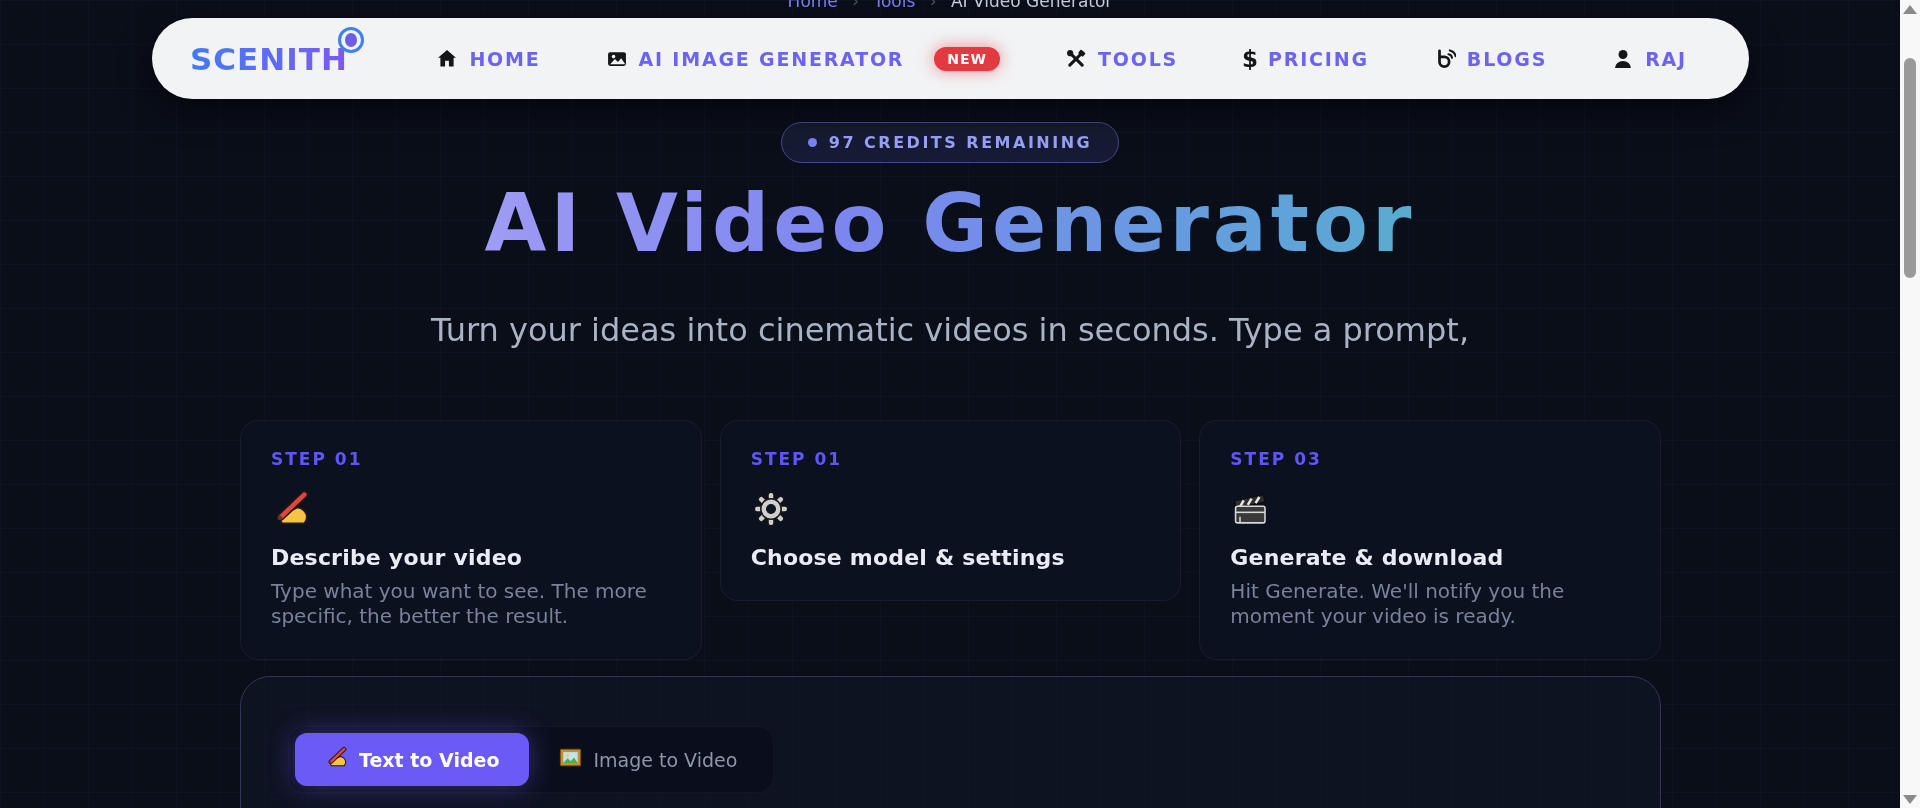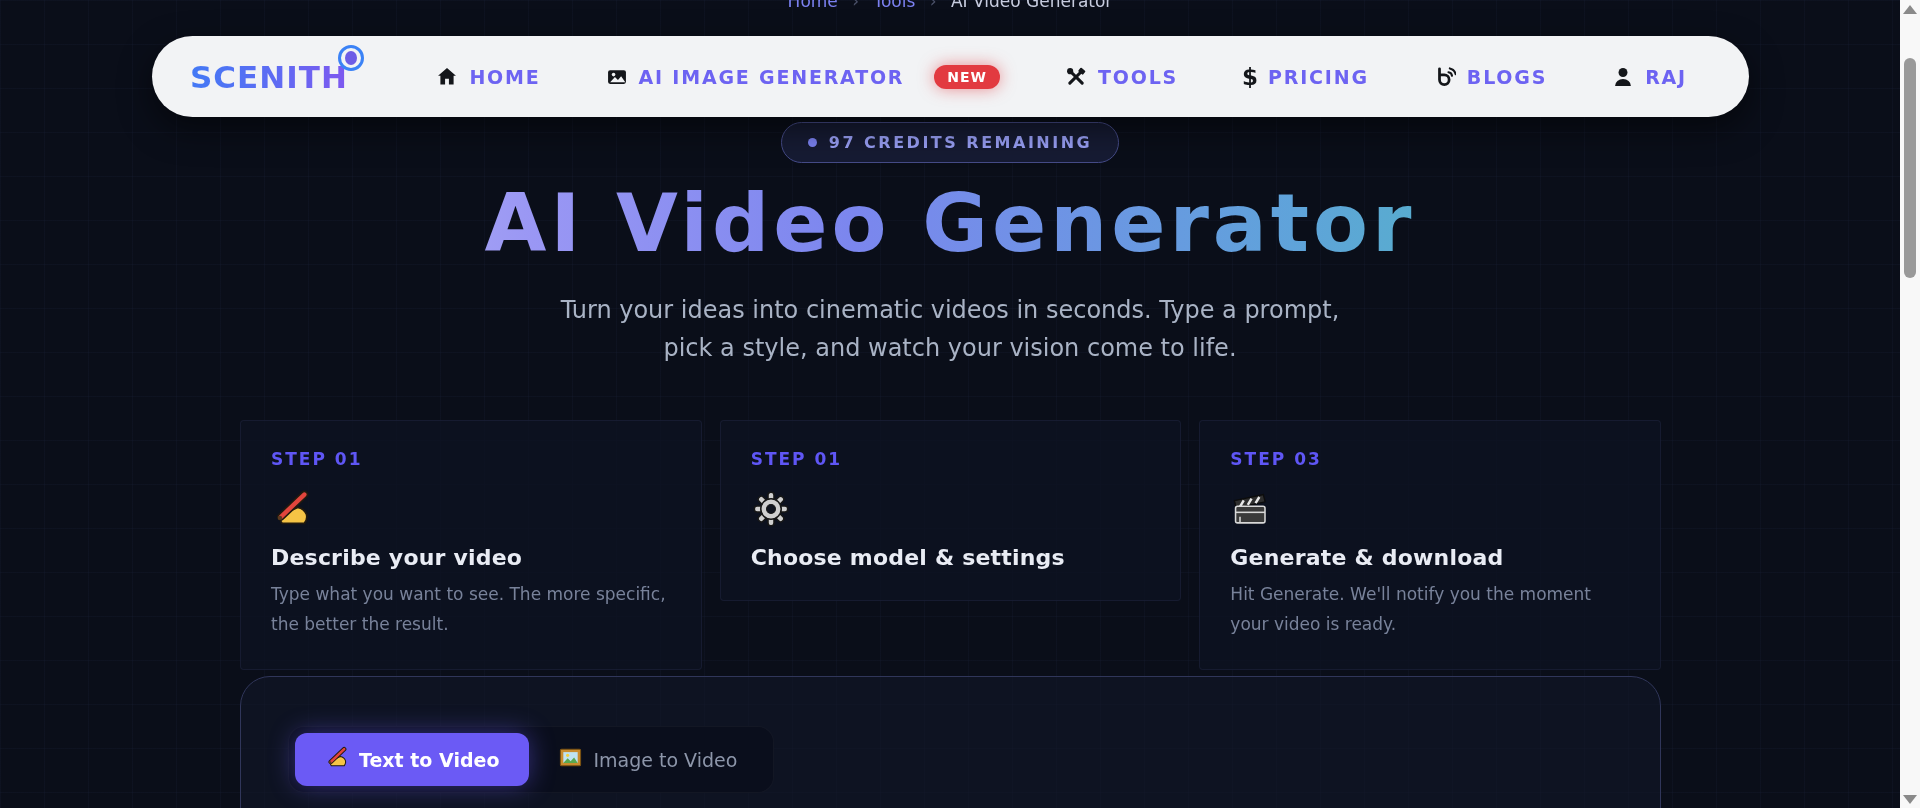--- a/index.html
+++ b/index.html
@@ -19,21 +19,21 @@
   .breadcrumb {
     position:absolute; top:-9px; left:0; width:1900px;
     text-align:center; font-size:17px; white-space:nowrap; z-index:5;
   }
   .breadcrumb .crumb { color:#7b80f0; text-decoration:none; cursor:pointer; }
   .breadcrumb .sep   { color:#4a5068; margin:0 9px; }
   .breadcrumb .current { color:#c7ccdf; }
 
   
   .navbar {
-    position:absolute; left:152px; top:36px; width:1597px; height:81px;
+    position:absolute; left:152px; top:18px; width:1597px; height:81px;
     background:#f2f3f5; border-radius:44px;
     display:flex; align-items:center;
     padding:0 62px 0 38px;
     box-shadow:0 12px 32px rgba(0,0,0,0.5);
     z-index:10;
   }
   .logo { position:relative; display:flex; align-items:center; cursor:pointer; }
   .logo-text {
     font-size:31px; font-weight:800; letter-spacing:1px;
     background:linear-gradient(90deg,#4379f5 0%,#5f6bf3 55%,#7e58ef 100%);
@@ -71,36 +71,36 @@
   .credits-text { font-size:16px; font-weight:700; letter-spacing:2.5px; color:#99a0f7; }
 
   .hero-title {
     position:absolute; top:178px; width:1900px; text-align:center;
     font-size:80px; font-weight:800; letter-spacing:4px; line-height:1.15;
     background:linear-gradient(90deg,#d3d7f3 0%,#9a97f4 28%,#7b86ee 45%,#5fa3da 68%,#3ed0a4 100%);
     -webkit-background-clip:text; background-clip:text; color:transparent;
     white-space:nowrap;
   }
   .hero-sub {
-    position:absolute; top:291px; width:1900px; text-align:center;
-    font-size:24px; line-height:38px; color:#a9b3c5; font-weight:400;
+    position:absolute; top:311px; width:1900px; text-align:center;
+    font-size:32px; line-height:38px; color:#a9b3c5; font-weight:400;
   }
 
   
   .steps { position:absolute; left:240px; top:420px; width:1421px; display:flex; gap:18px; align-items:flex-start; }
   .step-card {
     flex:1 1 0; background:rgba(13,18,33,0.78);
-    border:1px solid rgba(120,130,200,0.10); border-radius:4px;
+    border:1px solid rgba(120,130,200,0.10); border-radius:18px;
     padding:28px 30px 30px 30px;
   }
   .step-label { font-size:17px; font-weight:800; letter-spacing:2px; color:#5f56f5; }
   .step-icon { margin:20px 0 16px 0; height:40px; display:flex; align-items:center; }
   .step-icon svg { width:40px; height:40px; }
   .step-title { font-size:22px; font-weight:800; color:#e9ecf4; letter-spacing:0.2px; }
-  .step-desc { margin-top:9px; font-size:17px; line-height:30px; color:#78829a; }
+  .step-desc { margin-top:9px; font-size:20px; line-height:25px; color:#78829a; }
 
   
   .panel {
     position:absolute; left:240px; top:676px; width:1421px; height:190px;
     background:rgba(18,23,42,0.55);
     border:1.5px solid #30365a; border-radius:30px;
   }
   .tab-group {
     display:inline-flex; align-items:center; margin:49px 0 0 47px;
     background:#0a0e1c; border:1px solid rgba(255,255,255,0.04);
@@ -216,21 +216,20 @@
   <div class="credits-wrap">
     <div class="credits-pill">
       <span class="credits-dot"></span>
       <span class="credits-text">97 CREDITS REMAINING</span>
     </div>
   </div>
 
   <h1 class="hero-title">AI Video Generator</h1>
   <p class="hero-sub">
     <span>Turn your ideas into cinematic videos in seconds. Type a prompt,</span><br>
-    <span>pick a style, and watch your vision come to life.</span>
   </p>
 
   <section class="steps">
 
     <div class="step-card">
       <div class="step-label">STEP 01</div>
       <div class="step-icon">
         <svg viewBox="0 0 36 36">
           <path d="M10 31 Q6.5 27 11 22.5 L24 16.5 Q30 17.5 32 23 Q33 27.5 30 31 Z" fill="#f6c445" stroke="#221a0e" stroke-width="1.6" stroke-linejoin="round"></path>
           <line x1="30" y1="5" x2="9" y2="25" stroke="#221a0e" stroke-width="7" stroke-linecap="round"></line>

